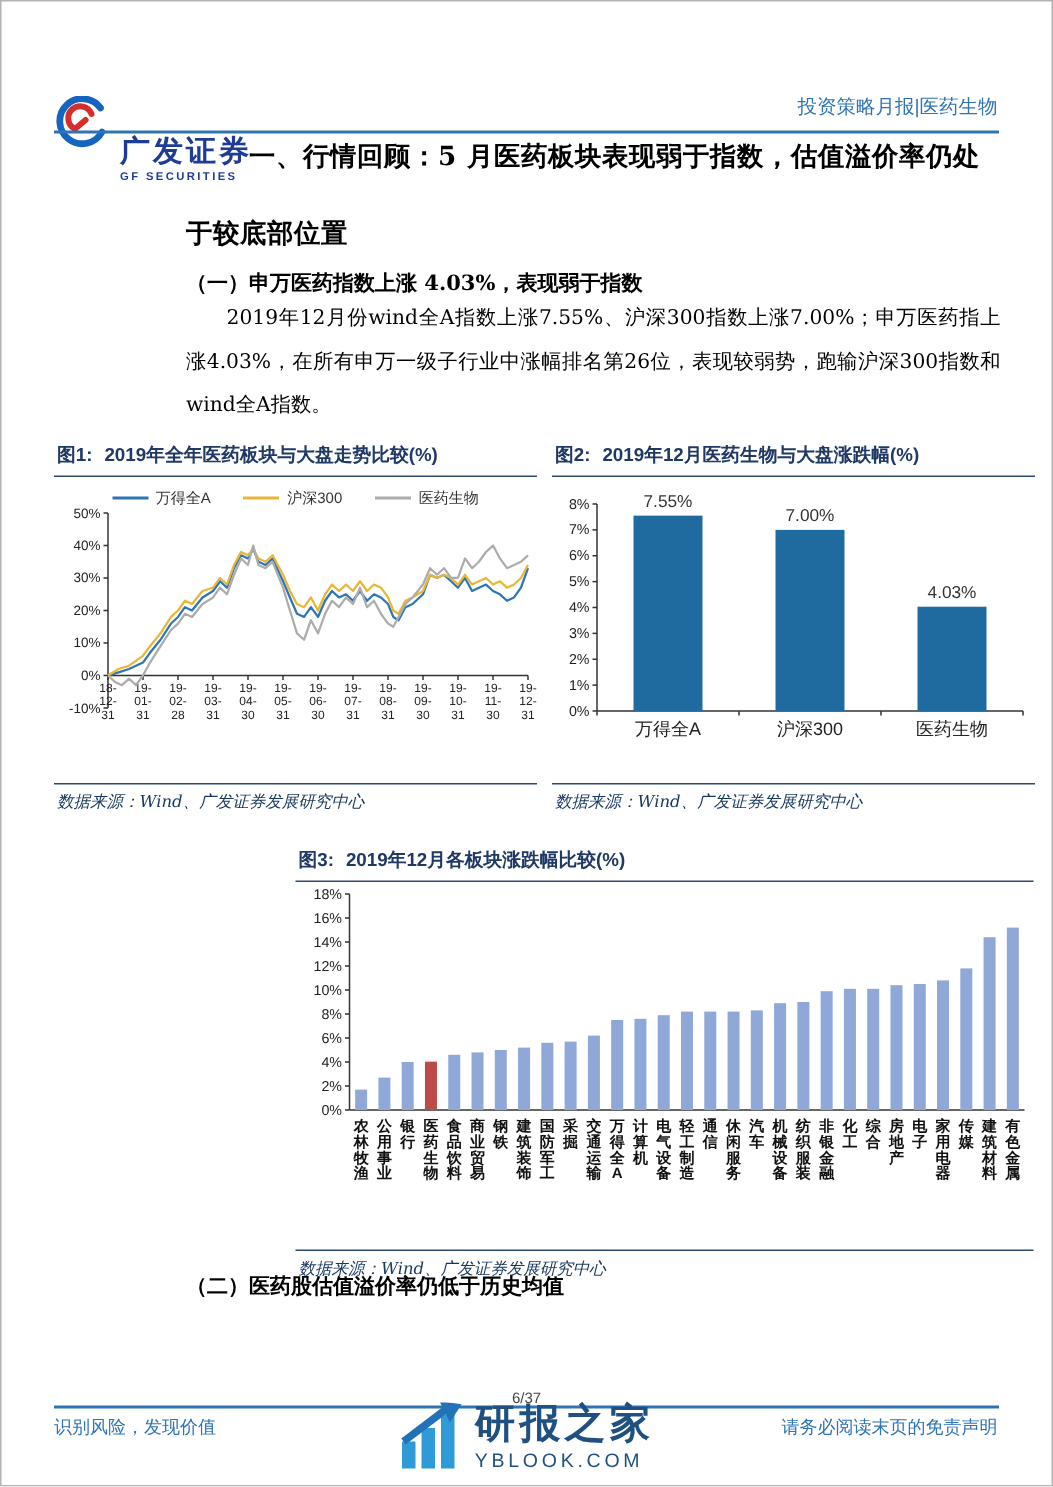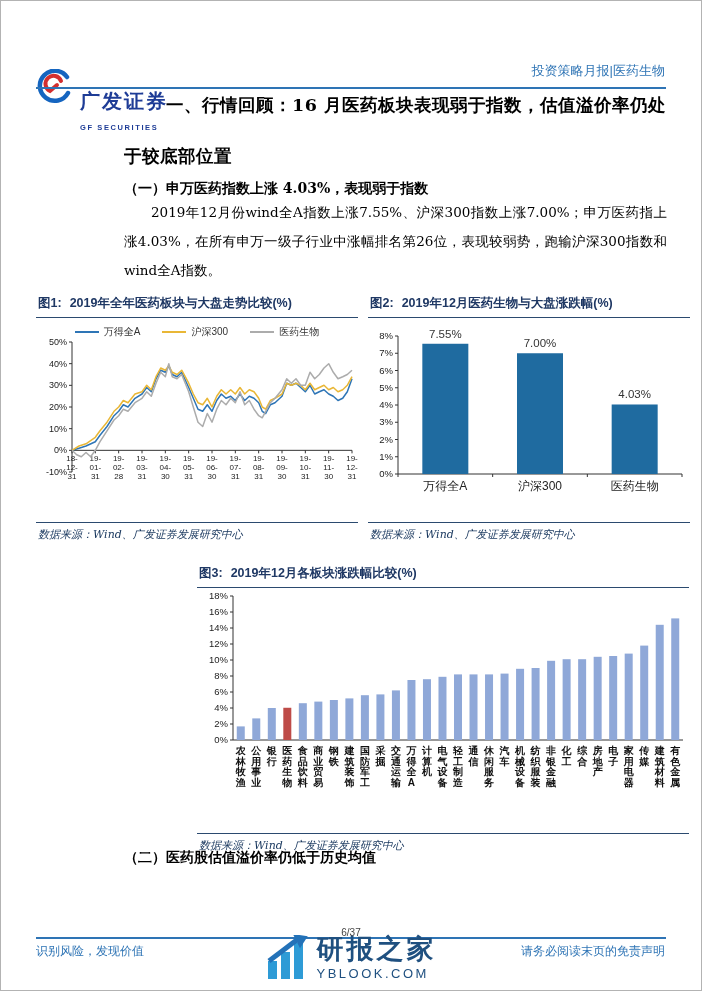--- a/index.html
+++ b/index.html
@@ -4,21 +4,21 @@
 <style>
   html,body{margin:0;padding:0;background:#fff;}
   body{font-family:"Liberation Sans",sans-serif;}
   .page{position:relative;width:702px;height:991px;background:#ffffff;
         border:1px solid #b3b3b3;box-sizing:border-box;overflow:hidden;}
 
   
   .logo{position:absolute;left:36px;top:42px;display:flex;align-items:center;gap:7px;}
   .logo-txt{display:flex;flex-direction:column;line-height:1;}
   .logo-cn{font-size:20px;font-weight:bold;color:#1E3C96;letter-spacing:2px;margin-top:48px;}
-  .logo-en{font-size:7.5px;font-weight:bold;color:#1E3C96;letter-spacing:1.6px;margin-top:13px;}
+  .logo-en{font-size:7.5px;font-weight:bold;color:#1E3C96;letter-spacing:1.6px;margin-top:3px;}
   .header-right{position:absolute;right:36px;top:61px;font-size:13px;color:#2E74B5;}
   .header-rule{position:absolute;left:35px;right:35px;top:86px;height:2px;background:#2E74B5;}
 
   
   .main-title{position:absolute;left:123px;top:79px;width:545px;margin:0;
         font-family:"DejaVu Serif",serif;font-weight:bold;font-size:17.5px;line-height:51px;
         color:#000;text-indent:42px;letter-spacing:0.5px;}
   .sec-h{position:absolute;left:123px;margin:0;font-family:"DejaVu Serif",serif;
         font-weight:bold;font-size:14px;color:#000;}
   .para{position:absolute;left:123px;width:543px;margin:0;font-family:"DejaVu Serif",serif;
@@ -61,21 +61,21 @@
       <path d="M24 12 A8 8 0 1 0 13 22 L20 16" fill="none" stroke="#D32F2F" stroke-width="4" stroke-linecap="round"></path>
     </svg>
     <div class="logo-txt">
       <span class="logo-cn">广发证券</span>
       <span class="logo-en">GF SECURITIES</span>
     </div>
   </div>
   <div class="header-right">投资策略月报|医药生物</div>
   <div class="header-rule"></div>
 
-  <h1 class="main-title">一、行情回顾：16 月医药板块表现弱于指数，估值溢价率仍处于较底部位置</h1>
+  <h1 class="main-title">一、行情回顾：5 月医药板块表现弱于指数，估值溢价率仍处于较底部位置</h1>
   <h2 class="sec-h" style="top:179px;">（一）申万医药指数上涨 4.03%，表现弱于指数</h2>
   <p class="para" style="top:197px;">2019年12月份wind全A指数上涨7.55%、沪深300指数上涨7.00%；申万医药指上涨4.03%，在所有申万一级子行业中涨幅排名第26位，表现较弱势，跑输沪深300指数和wind全A指数。</p>
 
   <div class="figure" id="fig1">
     <div class="fig-title">
       <span>图1:</span>
       <span>2019年全年医药板块与大盘走势比较(%)</span>
     </div>
     <div class="legend" id="fig1-legend">
         <span class="legend-item">

